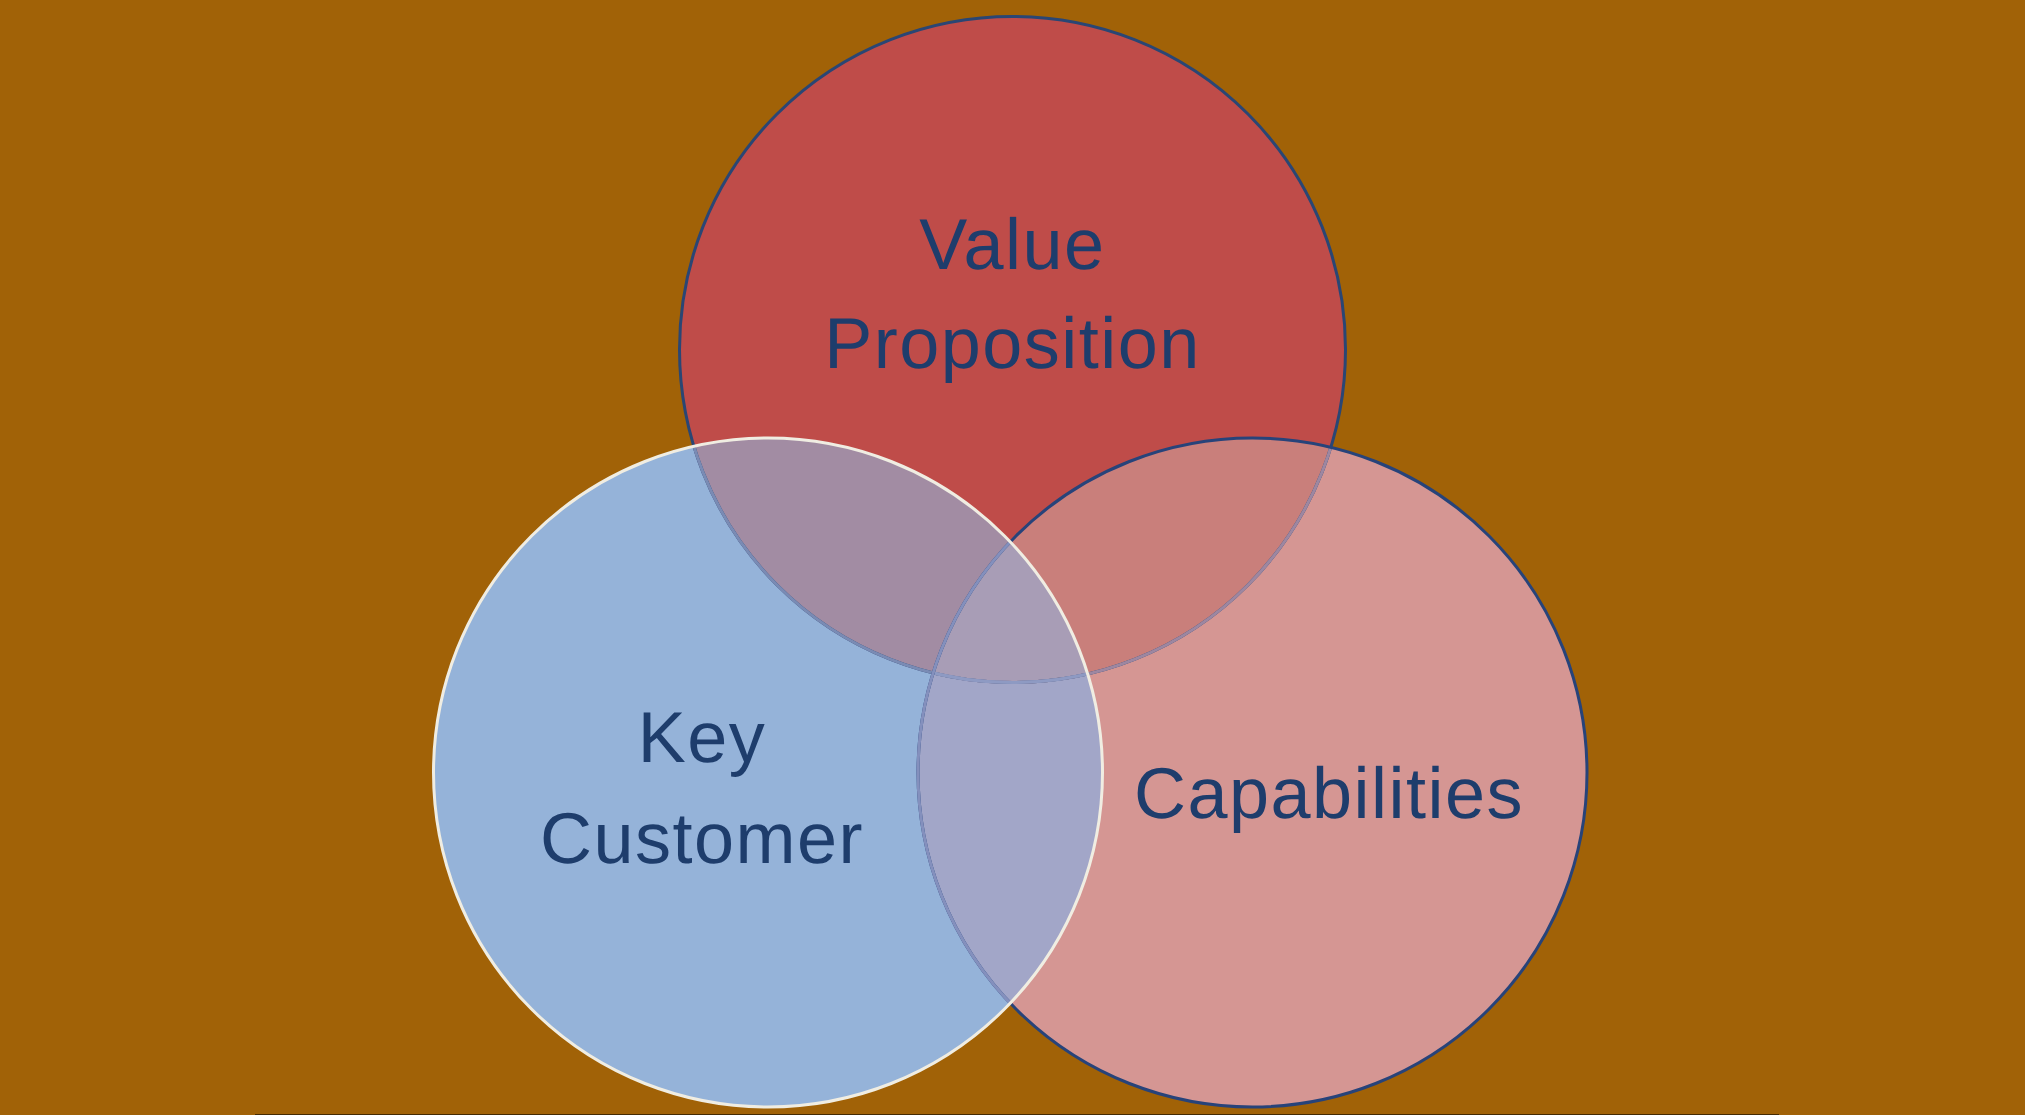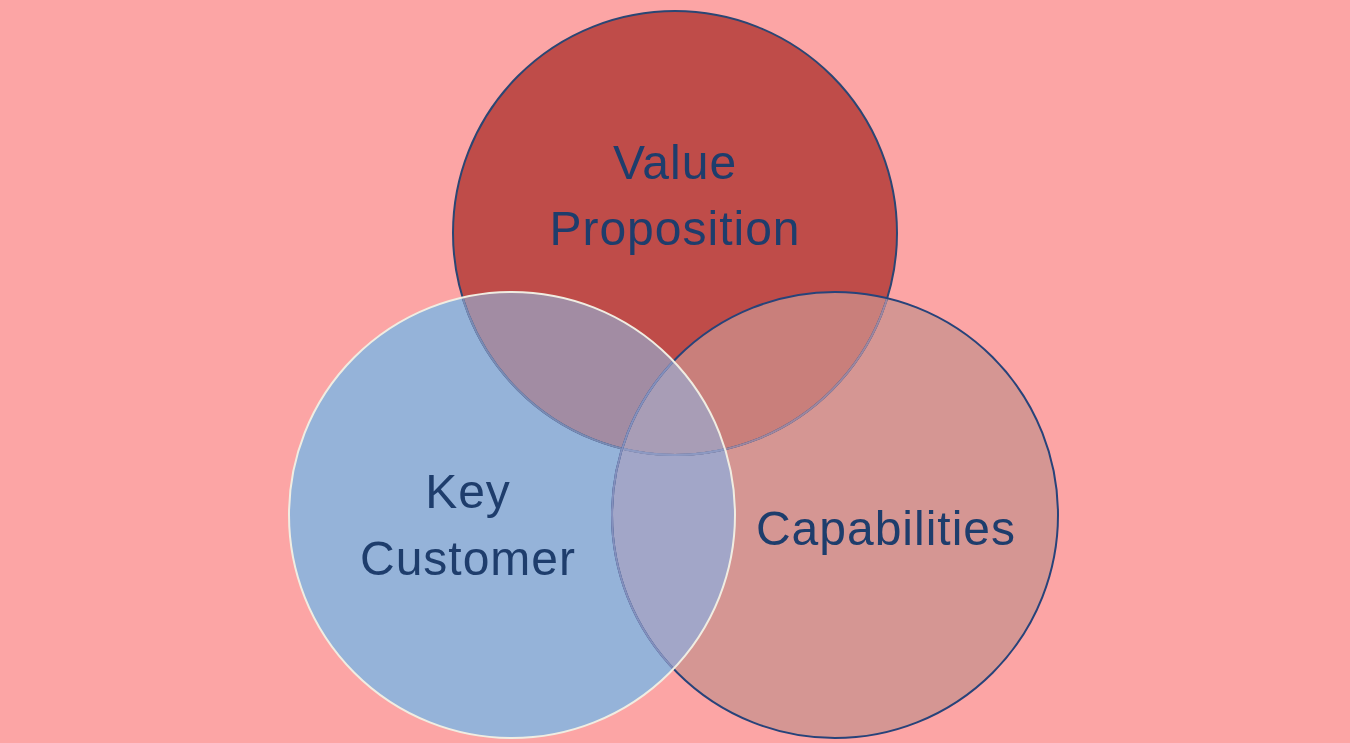--- a/index.html
+++ b/index.html
@@ -7,21 +7,21 @@
     padding: 0;
     width: 1350px;
     height: 743px;
     background: #000000;
     overflow: hidden;
   }
   .canvas {
     position: relative;
     width: 1350px;
     height: 743px;
-    background: #fca5a5;
+    background: #a16207;
     text-decoration: underline;
   }
   svg { display: block; }
   .venn-label {
     font-family: "Liberation Sans", sans-serif;
     font-size: 48px;
     letter-spacing: 1px;
     text-anchor: middle;
     font-weight: 400;
   }

